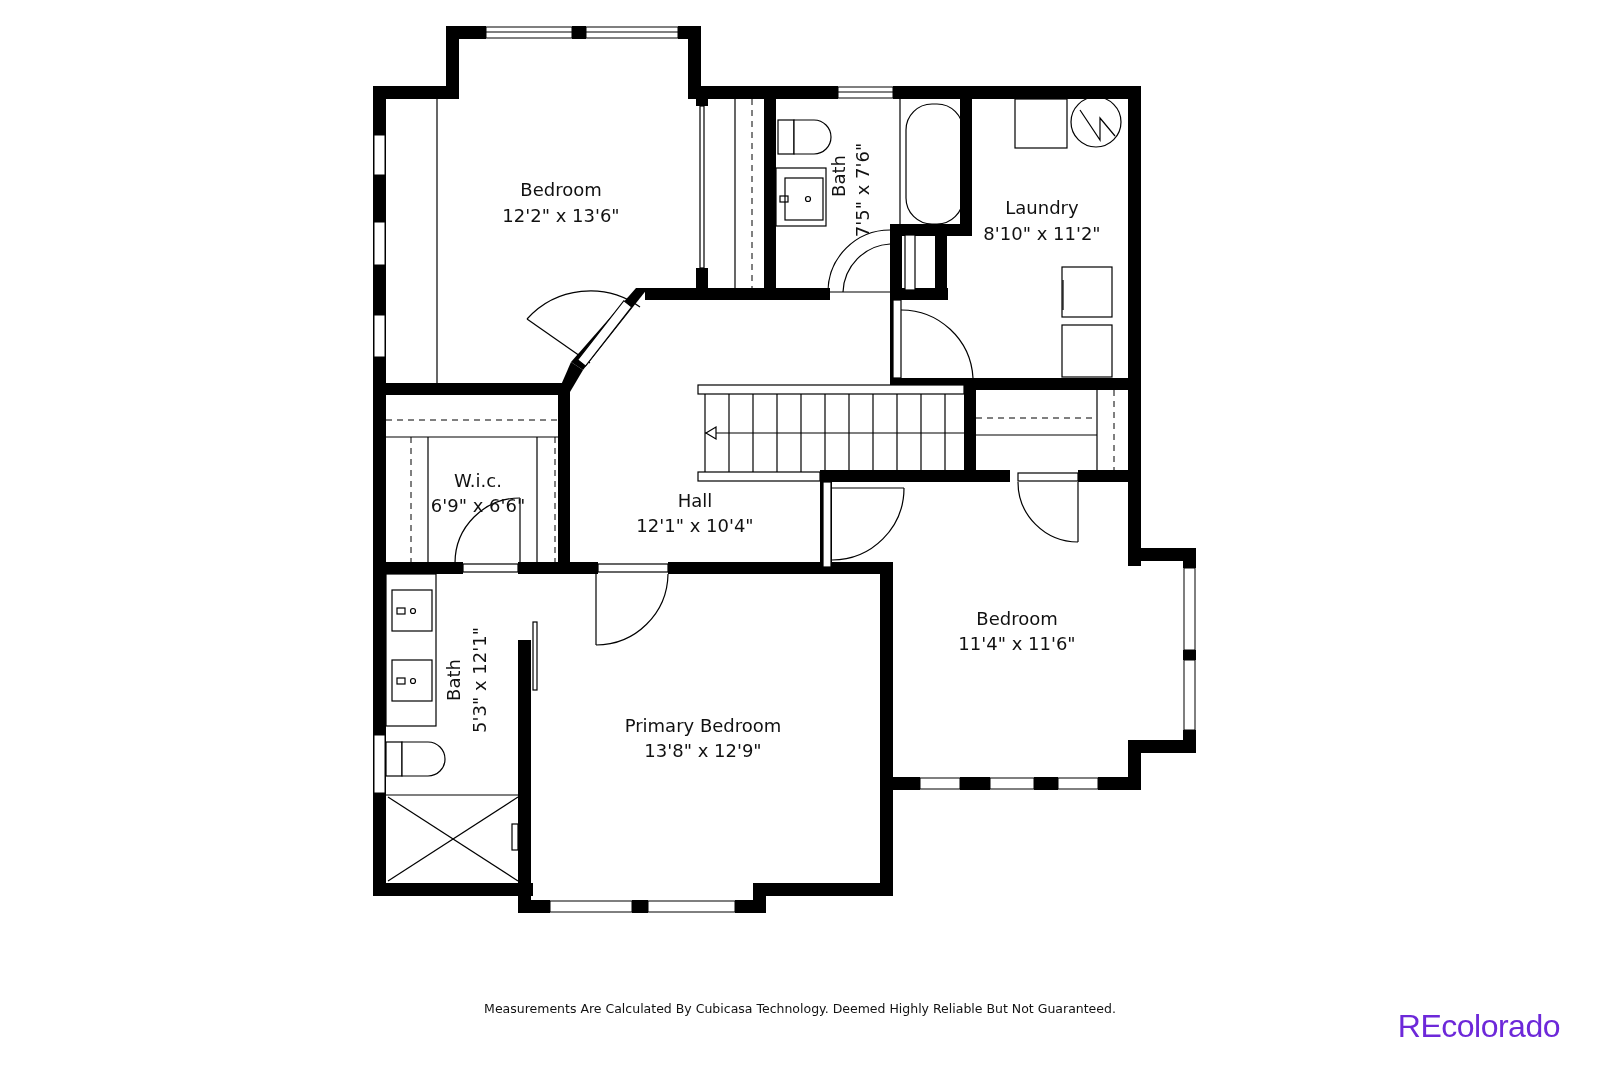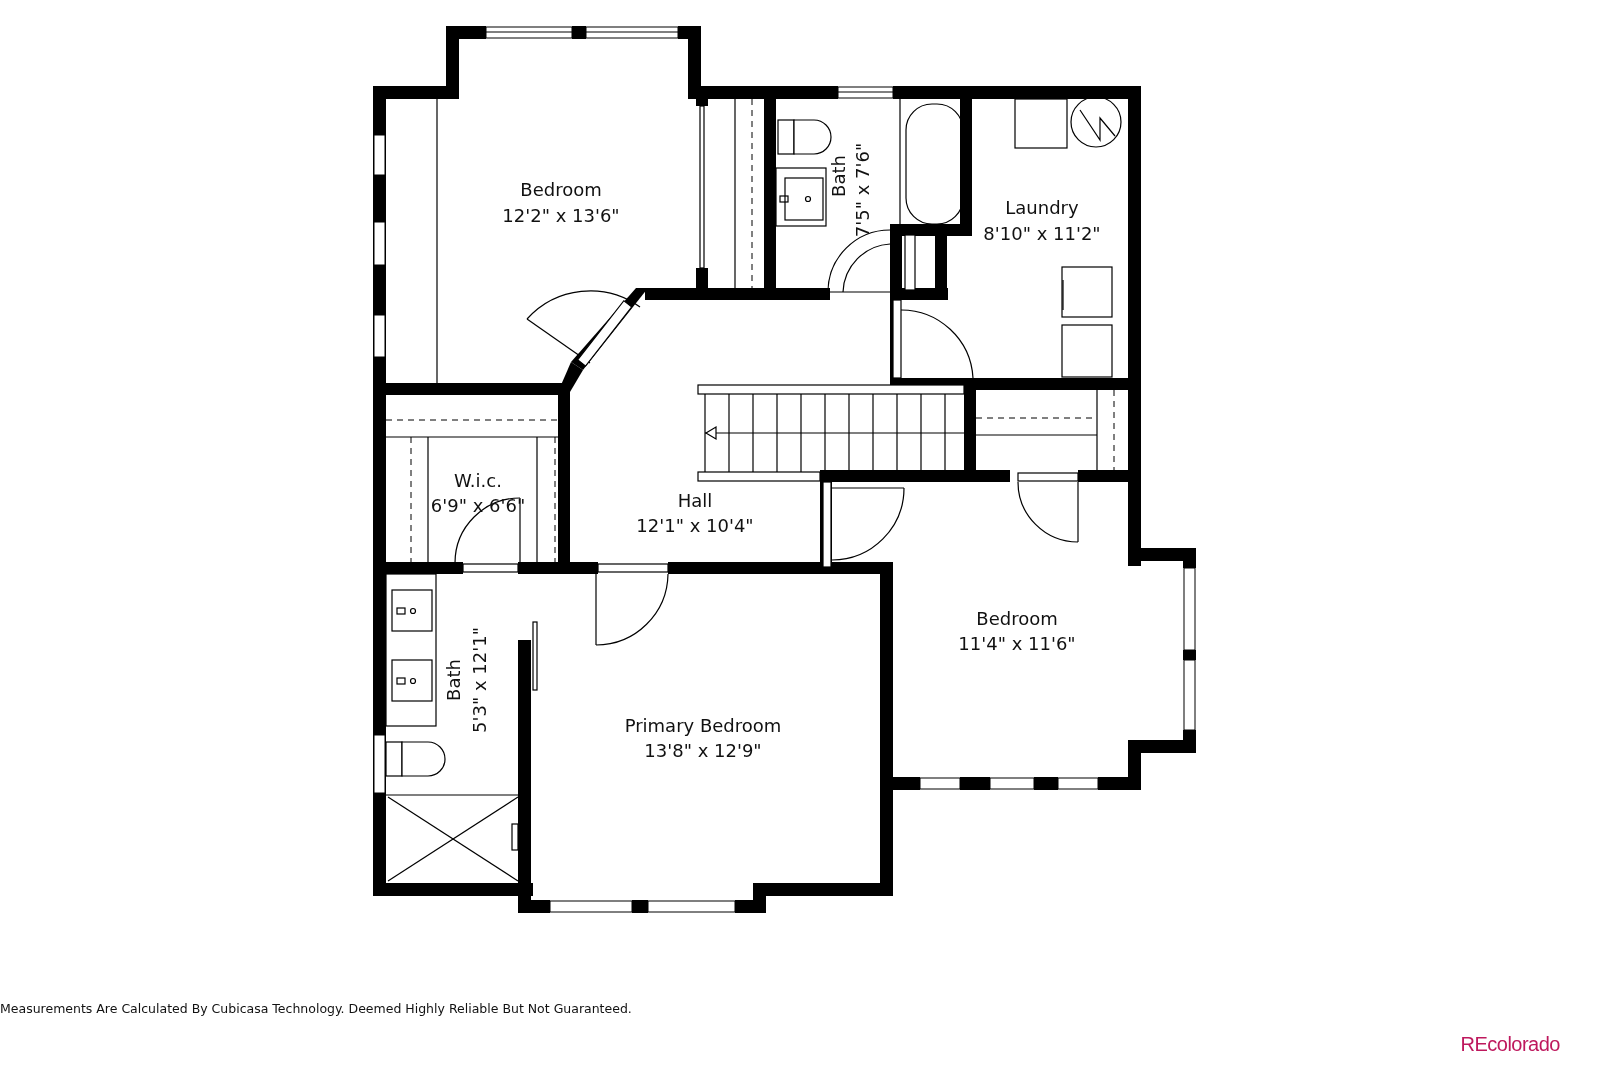--- a/index.html
+++ b/index.html
@@ -4,22 +4,22 @@
 <style>
   html, body { margin:0; padding:0; background:#ffffff; }
   body { width:1600px; height:1066px; position:relative; overflow:hidden; font-family:"DejaVu Sans", sans-serif; }
   svg#plan { position:absolute; left:0; top:0; }
   .wall { fill:#000; }
   .thin { stroke:#000; stroke-width:1.2; fill:none; }
   .thin-fill { stroke:#000; stroke-width:1.2; fill:#fff; }
   .dash { stroke:#000; stroke-width:1; stroke-dasharray:6 5; fill:none; }
   .win { fill:#fff; stroke:#000; stroke-width:1; }
   .lbl { font-family:"DejaVu Sans", sans-serif; font-size:18px; fill:#111; text-anchor:middle; }
-  .disclaimer { position:absolute; left:0; width:1600px; top:1001px; text-align:left; font-family:"DejaVu Sans", sans-serif; font-size:12.5px; color:#111; }
-  .brand { position:absolute; right:40px; top:1033px; font-family:"Liberation Sans", sans-serif; font-size:20px; color:#be185d; letter-spacing:-0.5px; }
+  .disclaimer { position:absolute; left:0; width:1600px; top:1001px; text-align:center; font-family:"DejaVu Sans", sans-serif; font-size:12.5px; color:#111; }
+  .brand { position:absolute; right:40px; top:1008px; font-family:"Liberation Sans", sans-serif; font-size:32px; color:#6d28d9; letter-spacing:-0.5px; }
 </style>
 </head>
 <body>
 
 <svg id="plan" width="1600" height="1066" viewBox="0 0 1600 1066">
 
   <g>
 
     <rect class="wall" x="446" y="26" width="40" height="13"></rect>
     <rect class="wall" x="572" y="26" width="14" height="13"></rect>

